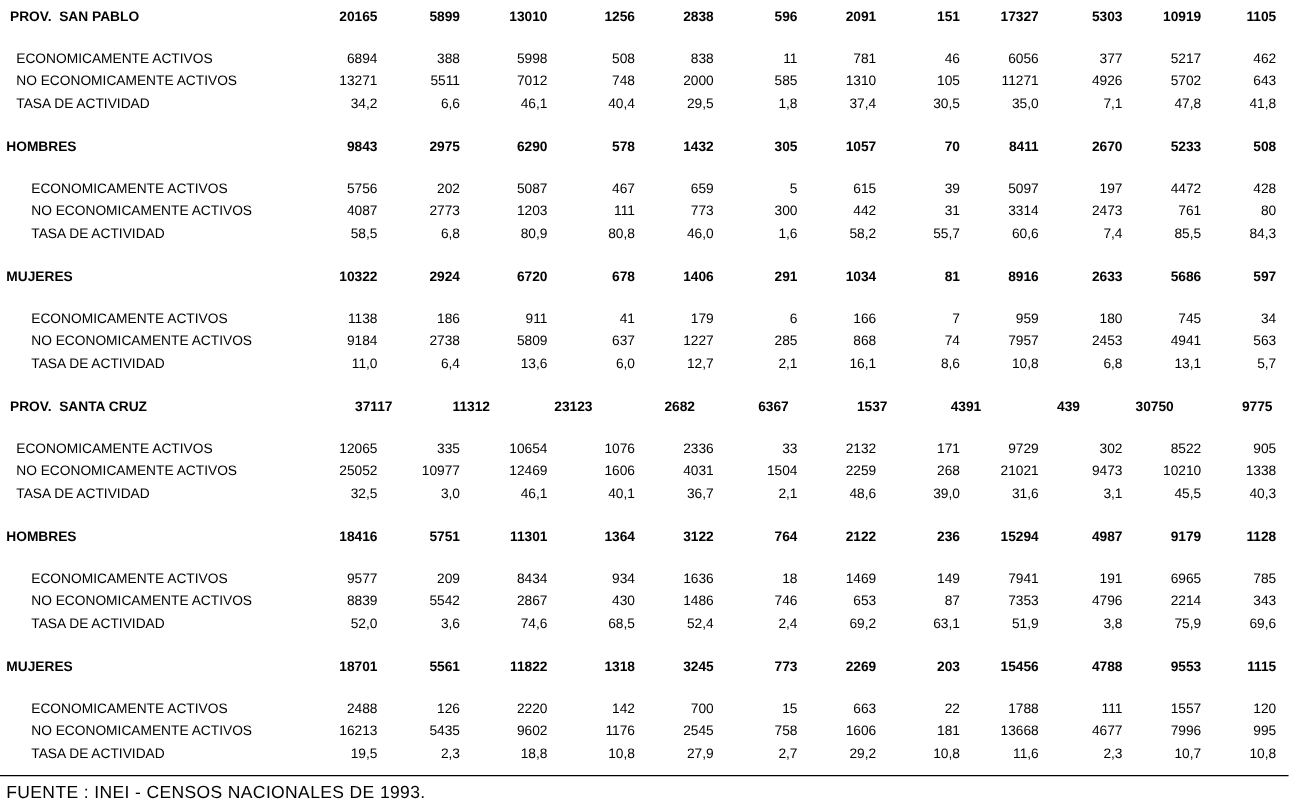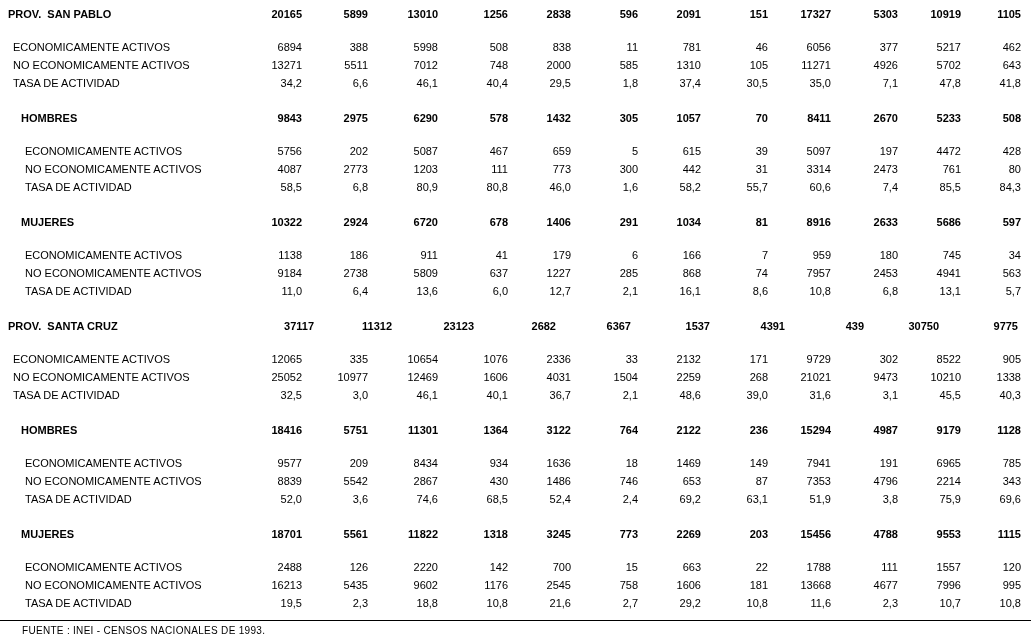--- a/index.html
+++ b/index.html
@@ -36,37 +36,37 @@
   }
   .cell.num {
     text-align: right;
   }
   .row-province .cell,
   .row-gender .cell {
     font-weight: bold;
   }
   .row-province .label { padding-left: 8px; }
   .row-item     .label { padding-left: 13px; }
-  .row-gender   .label { padding-left: 21px; }
+  .row-gender   .label { padding-left: 5px; }
   .row-subitem  .label { padding-left: 25px; }
 
   .row-province { margin-bottom: 15px; }
   .row-gender   { margin-top: 17px; margin-bottom: 15px; }
   .row-province:not(:first-child) { margin-top: 17px; gap: 12px; }
 
   .footer-rule {
     margin-top: 8px;
     border-top: 1px solid #000000;
     width: 1031px;
     height: 0;
   }
   .footer-note {
-    padding-left: 22px;
+    padding-left: 5px;
     padding-top: 4px;
-    font-size: 10px;
+    font-size: 14px;
     letter-spacing: 0.3px;
   }
 </style>
 </head>
 <body>
 
 <div class="sheet">
   <div class="tbl"><div class="row row-province">
     <div class="cell label">PROV.  SAN PABLO</div>
   <div class="cell num">20165</div><div class="cell num">5899</div><div class="cell num">13010</div><div class="cell num">1256</div><div class="cell num">2838</div><div class="cell num">596</div><div class="cell num">2091</div><div class="cell num">151</div><div class="cell num">17327</div><div class="cell num">5303</div><div class="cell num">10919</div><div class="cell num">1105</div></div><div class="row row-item">
@@ -108,16 +108,16 @@
   <div class="cell num">8839</div><div class="cell num">5542</div><div class="cell num">2867</div><div class="cell num">430</div><div class="cell num">1486</div><div class="cell num">746</div><div class="cell num">653</div><div class="cell num">87</div><div class="cell num">7353</div><div class="cell num">4796</div><div class="cell num">2214</div><div class="cell num">343</div></div><div class="row row-subitem">
     <div class="cell label">TASA DE ACTIVIDAD</div>
   <div class="cell num">52,0</div><div class="cell num">3,6</div><div class="cell num">74,6</div><div class="cell num">68,5</div><div class="cell num">52,4</div><div class="cell num">2,4</div><div class="cell num">69,2</div><div class="cell num">63,1</div><div class="cell num">51,9</div><div class="cell num">3,8</div><div class="cell num">75,9</div><div class="cell num">69,6</div></div><div class="row row-gender">
     <div class="cell label">MUJERES</div>
   <div class="cell num">18701</div><div class="cell num">5561</div><div class="cell num">11822</div><div class="cell num">1318</div><div class="cell num">3245</div><div class="cell num">773</div><div class="cell num">2269</div><div class="cell num">203</div><div class="cell num">15456</div><div class="cell num">4788</div><div class="cell num">9553</div><div class="cell num">1115</div></div><div class="row row-subitem">
     <div class="cell label">ECONOMICAMENTE ACTIVOS</div>
   <div class="cell num">2488</div><div class="cell num">126</div><div class="cell num">2220</div><div class="cell num">142</div><div class="cell num">700</div><div class="cell num">15</div><div class="cell num">663</div><div class="cell num">22</div><div class="cell num">1788</div><div class="cell num">111</div><div class="cell num">1557</div><div class="cell num">120</div></div><div class="row row-subitem">
     <div class="cell label">NO ECONOMICAMENTE ACTIVOS</div>
   <div class="cell num">16213</div><div class="cell num">5435</div><div class="cell num">9602</div><div class="cell num">1176</div><div class="cell num">2545</div><div class="cell num">758</div><div class="cell num">1606</div><div class="cell num">181</div><div class="cell num">13668</div><div class="cell num">4677</div><div class="cell num">7996</div><div class="cell num">995</div></div><div class="row row-subitem">
     <div class="cell label">TASA DE ACTIVIDAD</div>
-  <div class="cell num">19,5</div><div class="cell num">2,3</div><div class="cell num">18,8</div><div class="cell num">10,8</div><div class="cell num">21,6</div><div class="cell num">2,7</div><div class="cell num">29,2</div><div class="cell num">10,8</div><div class="cell num">11,6</div><div class="cell num">2,3</div><div class="cell num">10,7</div><div class="cell num">10,8</div></div></div>
+  <div class="cell num">19,5</div><div class="cell num">2,3</div><div class="cell num">18,8</div><div class="cell num">10,8</div><div class="cell num">27,9</div><div class="cell num">2,7</div><div class="cell num">29,2</div><div class="cell num">10,8</div><div class="cell num">11,6</div><div class="cell num">2,3</div><div class="cell num">10,7</div><div class="cell num">10,8</div></div></div>
   <div class="footer-rule"></div>
   <div class="footer-note">FUENTE : INEI - CENSOS NACIONALES DE 1993.</div>
 </div>
 
 </body></html>

